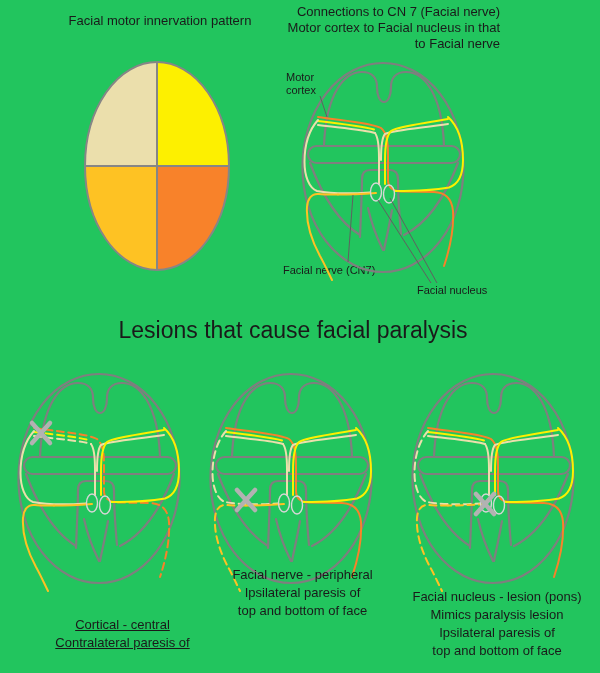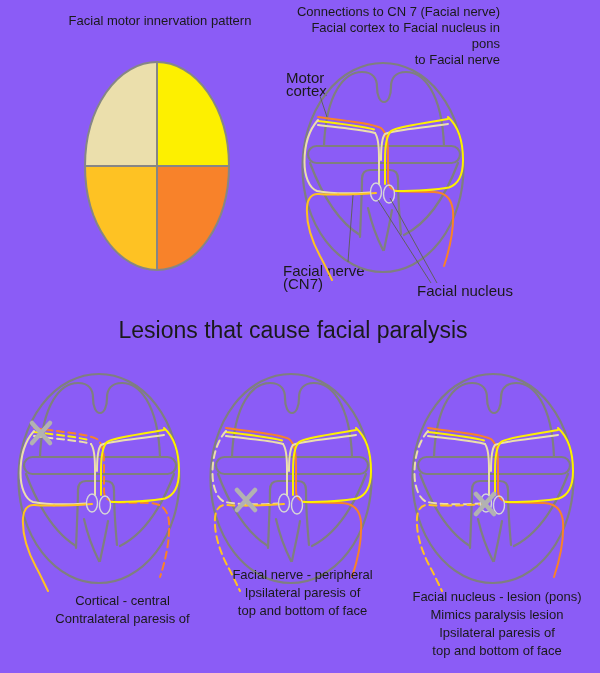--- a/index.html
+++ b/index.html
@@ -1,23 +1,23 @@
 <!DOCTYPE html>
 <html style="--tan: #ebdfac; --yellow: #fdf000; --amber: #fec223; --orange: #f8822a; --outline-gray: #7f7f7f; --nucleus-gray: #d6d6d6; --x-gray: #b2b2b2; --pointer-gray: #606060; --text: #1a1a1a;"><head>
 <meta charset="utf-8">
 <style>
   html,body{margin:0;padding:0;background:#fff;}
   #canvas{
-    position:relative;width:600px;height:673px;background:#8b5cf6;overflow:hidden;
+    position:relative;width:600px;height:673px;background:#22c55e;overflow:hidden;
     font-family:"Liberation Sans", sans-serif;color:var(--text,#1a1a1a);
   }
   .abs{position:absolute;}
   .title-sm{font-size:13px;line-height:16px;text-align:center;}
   .title-big{font-size:23px;line-height:26px;text-align:center;}
-  .lbl{font-size:15px;line-height:13px;}
+  .lbl{font-size:11px;line-height:13px;}
   .caption{font-size:13px;line-height:18px;text-align:center;}
   svg{display:block;}
   
   .gl{fill:none;stroke:var(--outline-gray,#7f7f7f);stroke-width:2.2;stroke-linecap:round;}
   .nuc{fill:none;stroke:var(--nucleus-gray,#d6d6d6);stroke-width:1.4;}
   .ptr{fill:none;stroke:var(--pointer-gray,#666666);stroke-width:1;}
   
   .cl{fill:none;stroke-width:2;stroke-linecap:round;}
   .c-tan{stroke:var(--tan,#eadca9);}
   .c-yel{stroke:var(--yellow,#fff000);}
@@ -42,21 +42,21 @@
     <path d="M 75,108 L 75,4 A 72 104 0 0 1 147,108 Z" fill="var(--yellow)"></path>
     <path d="M 75,108 L 147,108 A 72 104 0 0 1 75,212 Z" fill="var(--orange)"></path>
     <path d="M 75,108 L 75,212 A 72 104 0 0 1 3,108 Z" fill="var(--amber)"></path>
     <ellipse class="face-outline" cx="75" cy="108" rx="72" ry="104"></ellipse>
     <line x1="75" y1="4" x2="75" y2="212" stroke="#868686" stroke-width="2"></line>
     <line x1="3" y1="108" x2="147" y2="108" stroke="#868686" stroke-width="2"></line>
   </svg>
 
   <div class="abs title-sm" style="left:280px;top:4px;width:220px;text-align:right;">
     <div>Connections to CN 7 (Facial nerve)</div>
-    <div>Facial cortex to Facial nucleus in pons</div>
+    <div>Motor cortex to Facial nucleus in that</div>
     <div>to Facial nerve</div>
   </div>
 
   <div class="abs lbl" style="left:286px;top:71px;width:40px;">
     <div>Motor</div>
     <div>cortex</div>
   </div>
   <div class="abs lbl" style="left:283px;top:264px;width:110px;">Facial nerve (CN7)</div>
   <div class="abs lbl" style="left:417px;top:284px;width:100px;">Facial nucleus</div>
 
@@ -158,21 +158,21 @@
     <path class="cl c-yel p-yc" d="M 148,59 C 122,64 99,66 91,71 C 86,76 85,86 85,100 L 85,124"></path>
     <path class="cl c-yel p-ya" d="M 148,57 C 158,66 163,82 163,100 C 163,113 159,124 149,127.5 C 133,130.5 110,131 95,131"></path>
     <path class="cl c-tan p-ta" d="M 18,60 C 9,70 4.5,86 4.5,102 C 4.5,116 9,128 17,131 C 32,134 55,133.5 70,132.5"></path>
     <path class="cl c-amb p-ae1" d="M 76,133 C 62,134 48,134.5 38,134.5"></path>
     <path class="cl c-amb p-ae2" d="M 38,134.5 C 28,134.5 22,134.5 19,134 C 11,133 7.5,139.5 7,147 C 6,163 12,181 20,196 C 24,203 28,212 32,220"></path>
     <ellipse class="nuc" cx="76" cy="132" rx="5.5" ry="9"></ellipse>
     <ellipse class="nuc" cx="89" cy="134" rx="5.5" ry="9"></ellipse>
     <path class="xmark" d="M 66,123 L 84,143 M 84,123 L 66,143"></path>
   </svg>
 
-  <div class="abs caption" style="left:30px;top:592px;width:185px;">
+  <div class="abs caption" style="left:30px;top:616px;width:185px;text-decoration:underline;">
     <div>Cortical - central</div>
     <div>Contralateral paresis of</div>
   </div>
   <div class="abs caption" style="left:210px;top:566px;width:185px;">
     <div>Facial nerve - peripheral</div>
     <div>Ipsilateral paresis of</div>
     <div>top and bottom of face</div>
   </div>
   <div class="abs caption" style="left:398px;top:588px;width:198px;">
     <div>Facial nucleus - lesion (pons)</div>

